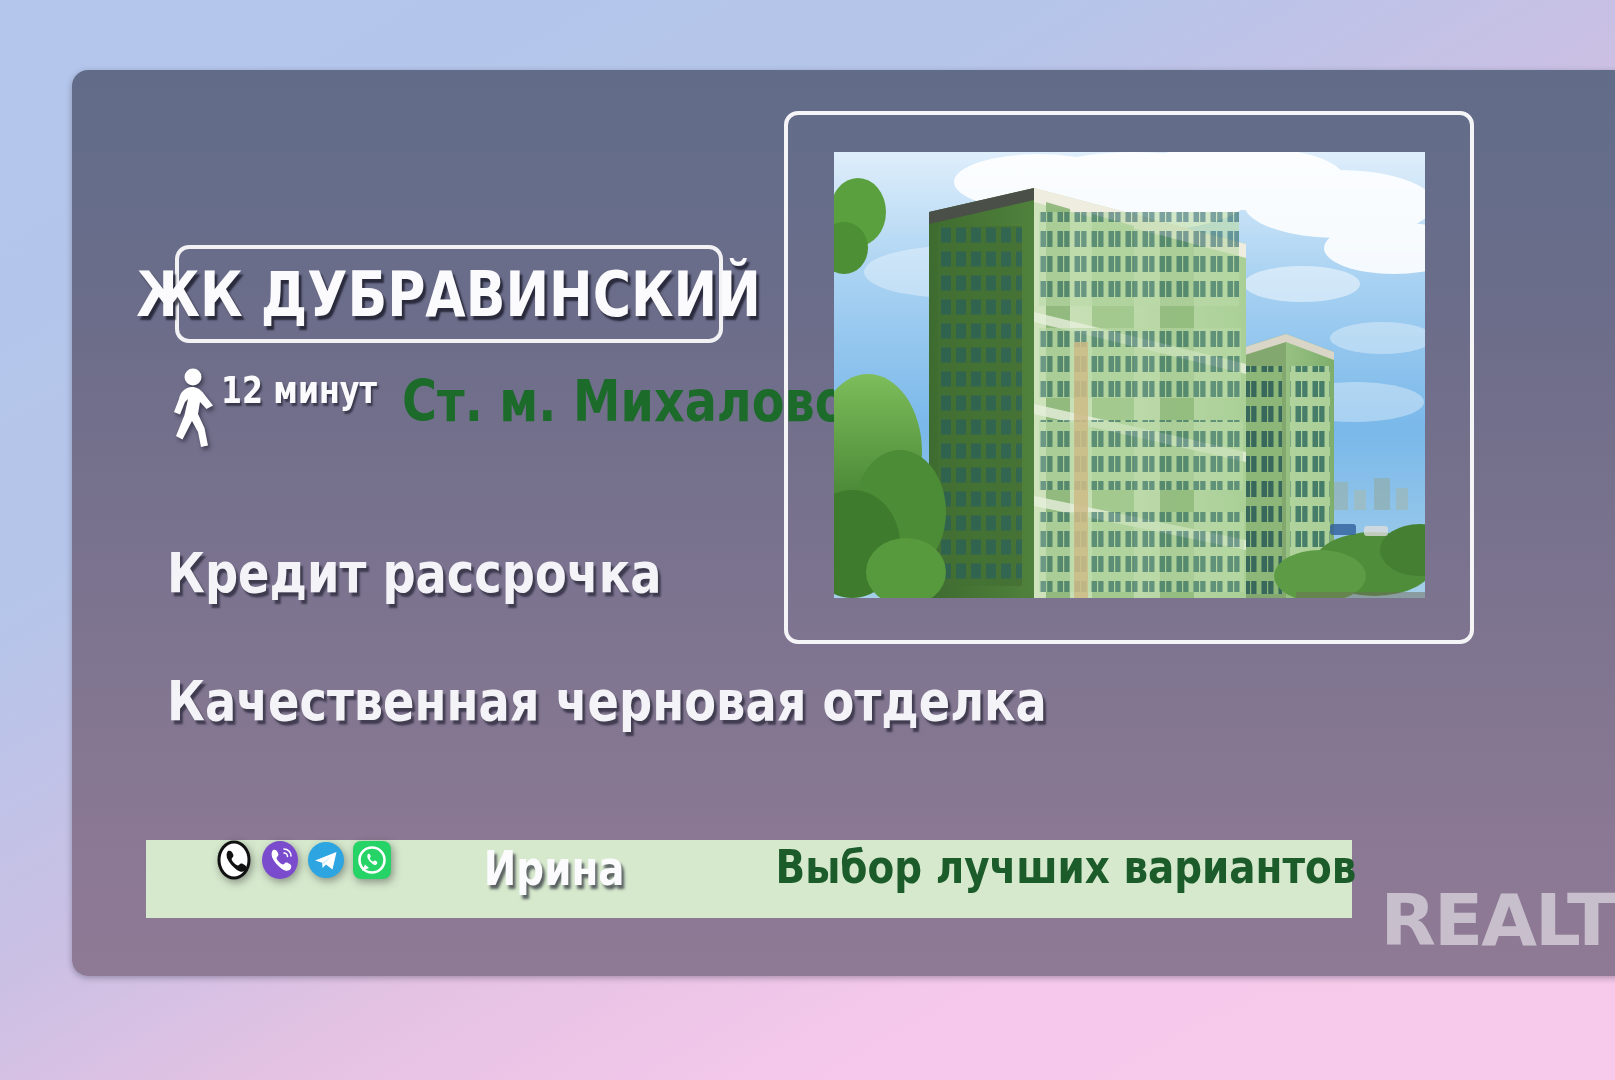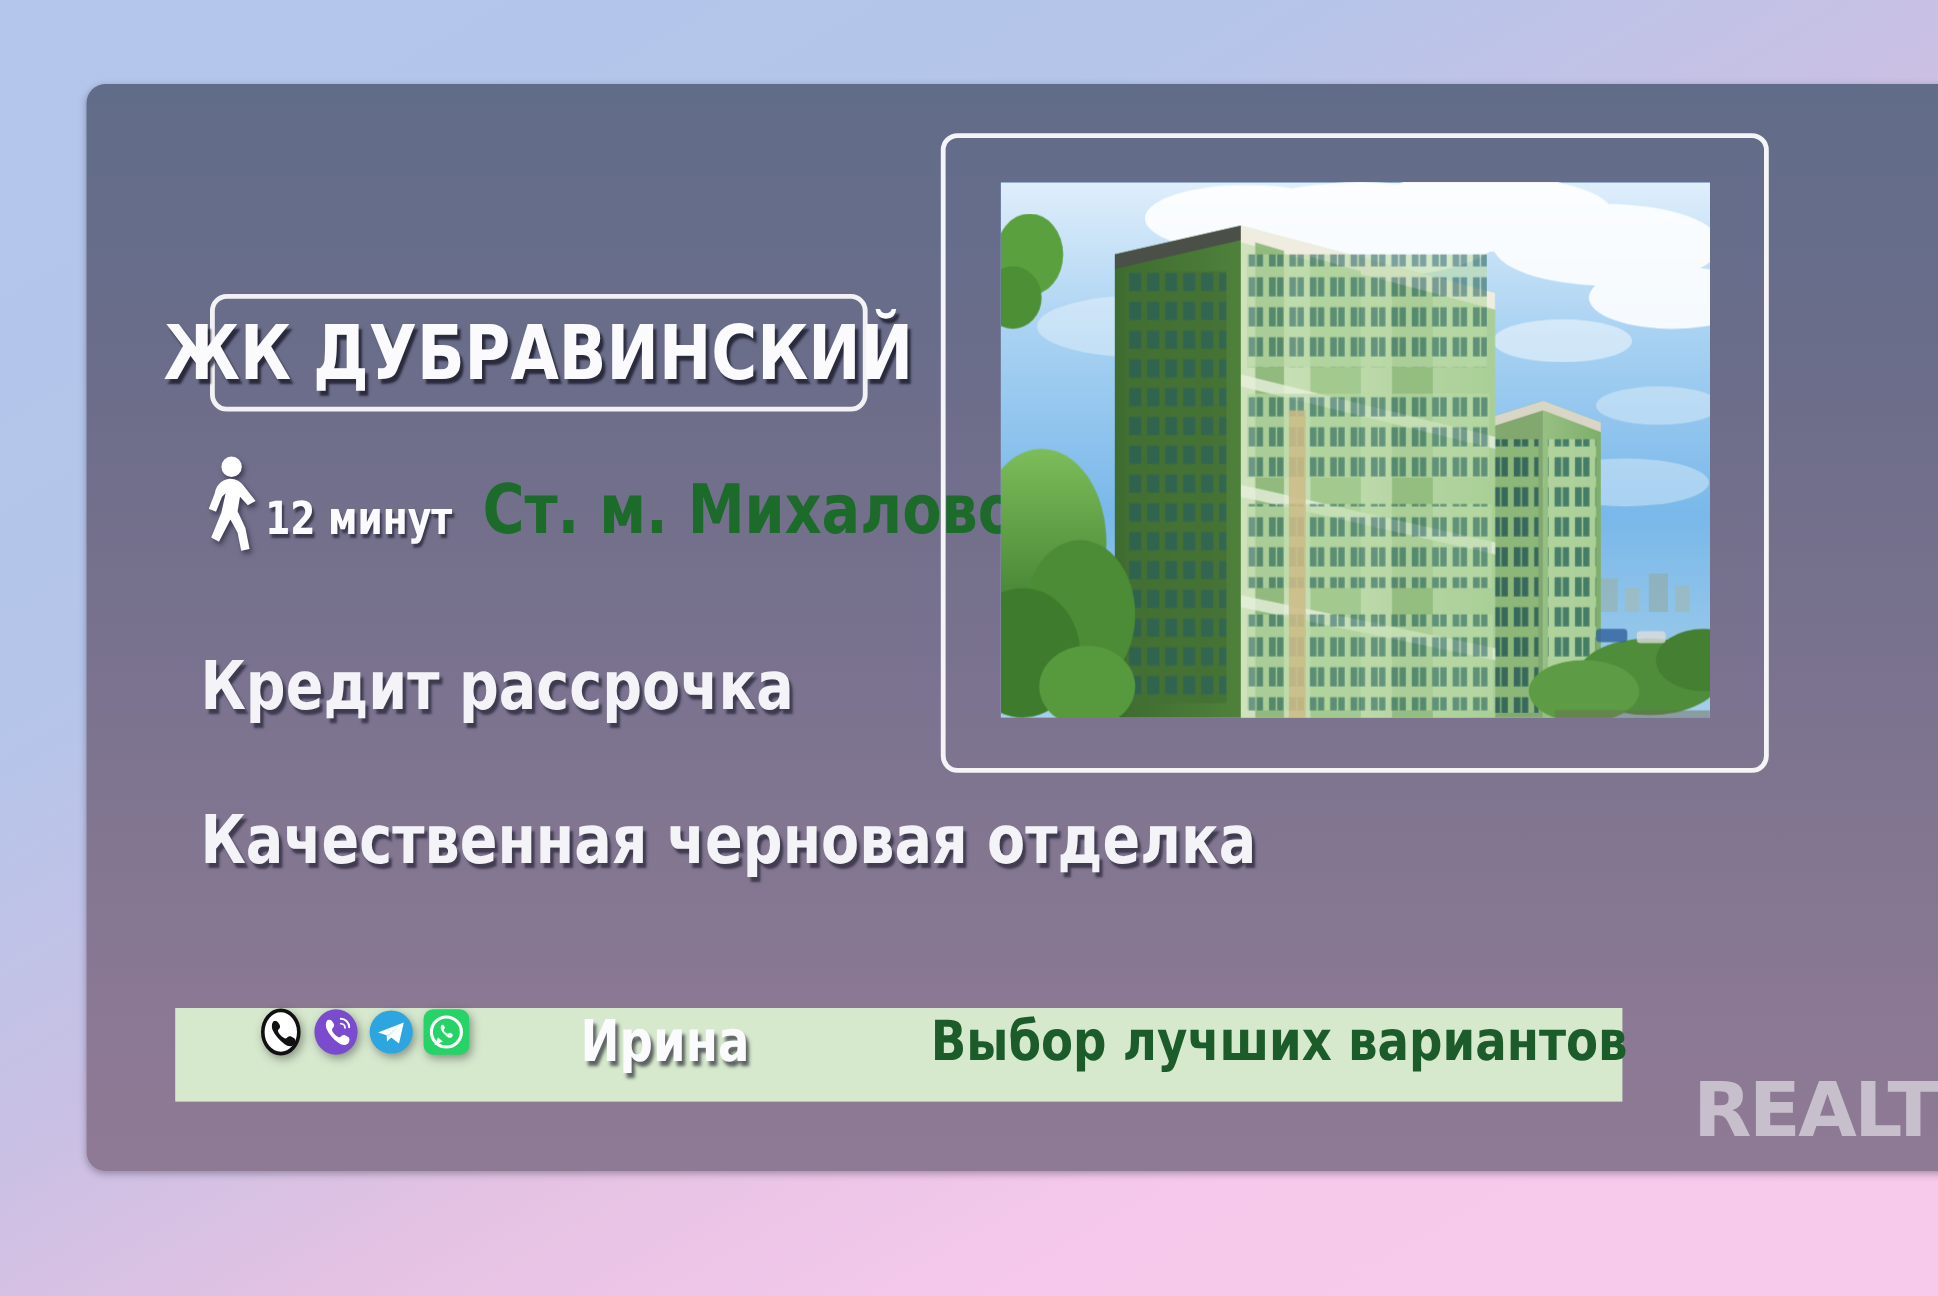--- a/index.html
+++ b/index.html
@@ -68,21 +68,21 @@
     text-shadow: 3px 4px 2px rgba(20,20,35,.75);
   }
 
   
   #metro-row {
     position: absolute;
     left: 95px;
     top: 298px;
     height: 92px;
     display: flex;
-    align-items: flex-end;
+    align-items: flex-start;
   }
   #walk-icon {
     width: 48px;
     height: 80px;
     margin-right: 6px;
     display: block;
     filter: drop-shadow(2px 3px 2px rgba(20,20,35,.55));
   }
   #walk-minutes {
     font-family: "Liberation Sans Narrow", "DejaVu Sans Condensed", "Liberation Sans", sans-serif;
@@ -195,21 +195,21 @@
     white-space: nowrap;
   }
 
   
   #watermark {
     position: absolute;
     right: 36px;
     bottom: 14px;
     font-family: "DejaVu Sans", sans-serif;
     font-weight: 700;
-    font-size: 63px;
+    font-size: 72px;
     letter-spacing: -2px;
     color: rgba(255,255,255,.52);
     white-space: nowrap;
     pointer-events: none;
     user-select: none;
   }
 </style>
 </head>
 <body>
 

